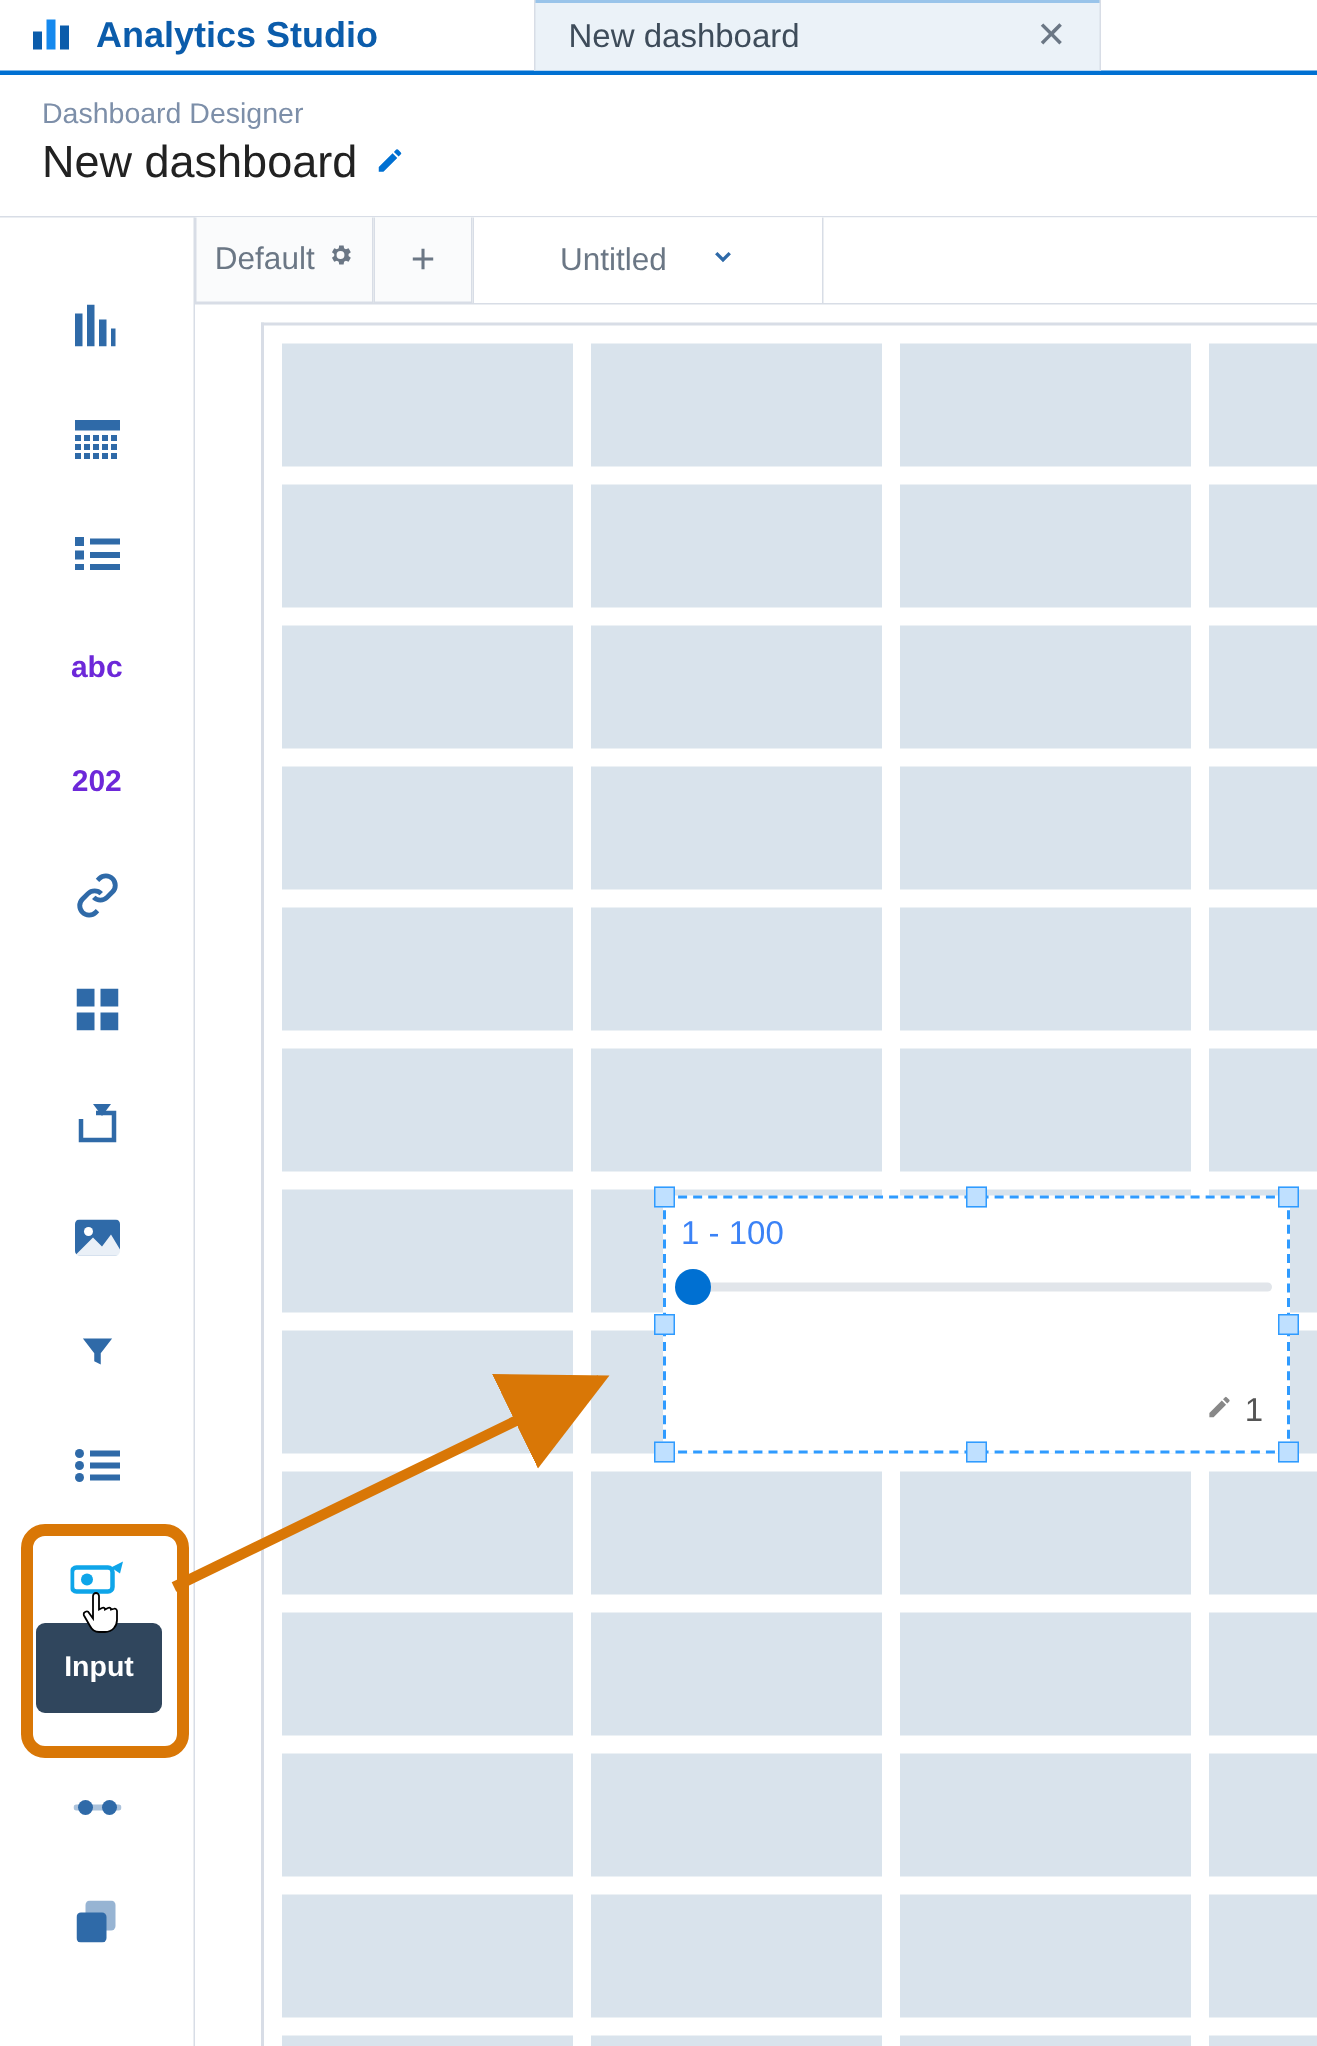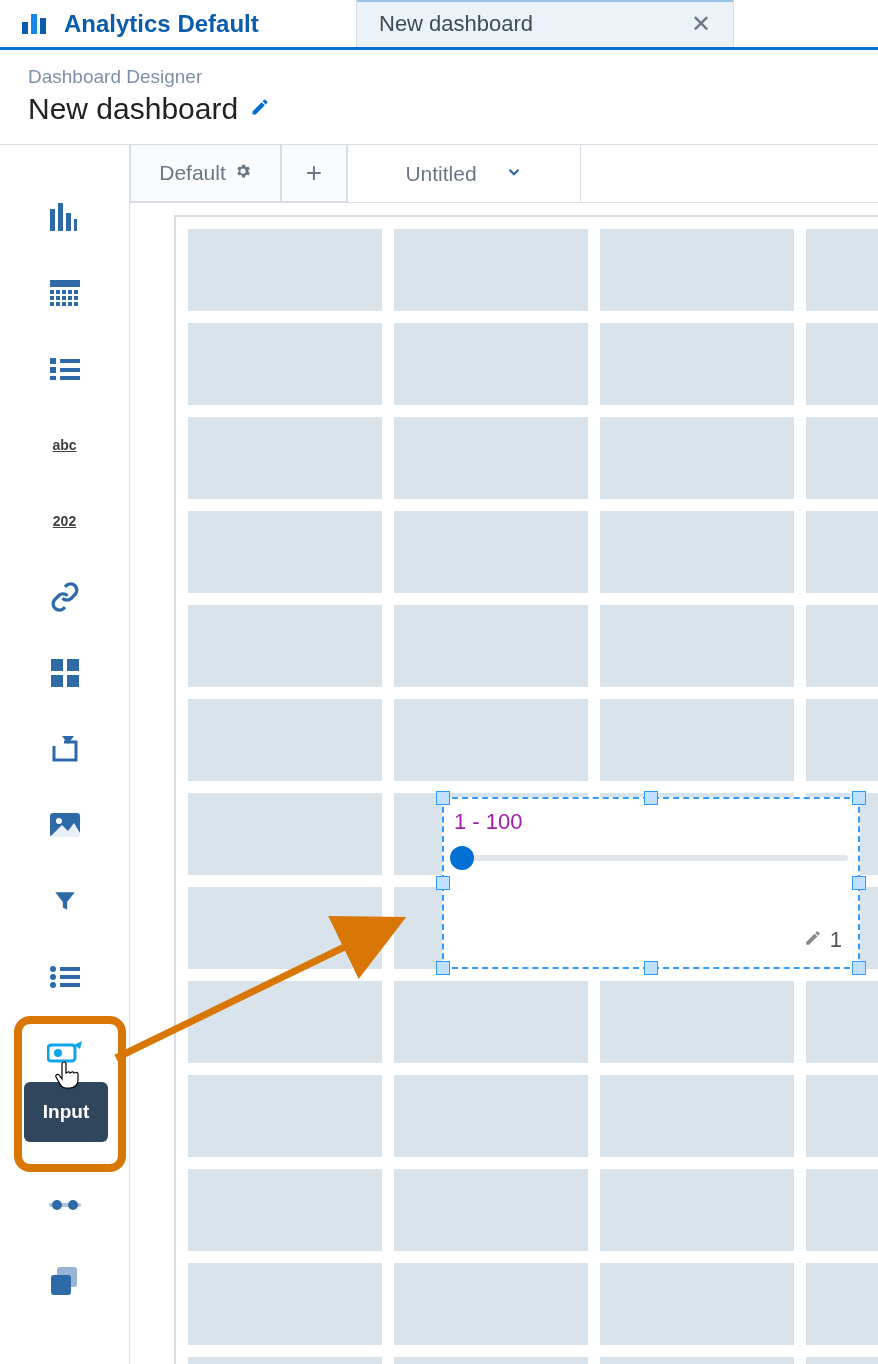--- a/index.html
+++ b/index.html
@@ -86,37 +86,37 @@
     align-items: center;
     gap: 42px;
     position: relative;
   }
   .rail-item {
     width: 60px; height: 34px;
     display: flex; align-items: center; justify-content: center;
     color: #2f6aa8;
     cursor: pointer;
   }
-  .rail-text { font-size: 14px; font-weight: 700; color: #404040; text-decoration: underline; }
+  .rail-text { font-size: 20px; font-weight: 700; color: #6d28d9; }
   .rail-item svg { display:block; }
   .canvas-wrap { flex: 1; background: #fff; position: relative; }
   .canvas-tabs {
     height: 58px;
     display: flex;
     border-bottom: 1px solid #d8dde6;
   }
   .ctab {
     border: 1px solid #d8dde6;
     border-top: none;
     display: flex; align-items: center; justify-content: center;
     font-size: 21px;
     color: #6b7785;
     background: #fafbfc;
   }
-  .ctab.default { width: 151px; gap: 8px; padding: 0 17px; }
+  .ctab.default { width: 119px; gap: 8px; padding: 0 17px; }
   .ctab.plus { width: 66px; font-size: 28px; font-weight: 300; }
   .ctab.untitled { width: 234px; gap: 28px; background:#fff; border-bottom: none;}
   .chevron-down { color: #2f6aa8; }
   .canvas-outer {
     position: absolute;
     left: 44px; top: 70px; right: 0; bottom: 0;
     background: #fff;
     border-top: 2px solid #d8dde6;
     border-left: 2px solid #d8dde6;
     padding: 12px;
@@ -139,21 +139,21 @@
   }
   .handle {
     position: absolute; width: 14px; height: 14px;
     background: #bfe0ff; border: 1px solid #2f9bff;
   }
   .handle.tl{top:-8px;left:-8px}.handle.tm{top:-8px;left:50%;margin-left:-7px}
   .handle.tr{top:-8px;right:-8px}.handle.ml{top:50%;left:-8px;margin-top:-7px}
   .handle.mr{top:50%;right:-8px;margin-top:-7px}.handle.bl{bottom:-8px;left:-8px}
   .handle.bm{bottom:-8px;left:50%;margin-left:-7px}.handle.br{bottom:-8px;right:-8px}
   .widget-inner { position:absolute; inset:10px; }
-  .range-label { font-size: 22px; color: #a21caf; margin-bottom: 20px; }
+  .range-label { font-size: 22px; color: #3b82f6; margin-bottom: 20px; }
   .slider-track {
     position: relative; height: 6px; background: #e1e5ea; border-radius: 3px;
     margin-top: 6px;
   }
   .slider-thumb {
     position: absolute; left: 8px; top: 50%; transform: translate(-50%,-50%);
     width: 24px; height: 24px; border-radius: 50%; background: #0070d2;
   }
   .slider-value-row {
     position: absolute; bottom: 4px; right: 6px;
@@ -191,21 +191,21 @@
 
 <div class="topbar">
   <div class="app-brand">
     <span class="icon">
       <svg width="32" height="32" viewBox="0 0 32 32" fill="none">
         <rect x="4" y="16" width="6" height="12" fill="#0b5cab"></rect>
         <rect x="13" y="8" width="6" height="20" fill="#1589ee"></rect>
         <rect x="22" y="12" width="6" height="16" fill="#0b5cab"></rect>
       </svg>
     </span>
-    <span class="title">Analytics Default</span>
+    <span class="title">Analytics Studio</span>
   </div>
   <div class="tab">
     <span class="tab-label">New dashboard</span>
     <span class="tab-close">✕</span>
   </div>
 </div>
 
 <div class="subheader">
   <div class="breadcrumb">Dashboard Designer</div>
   <div class="page-title-row">

